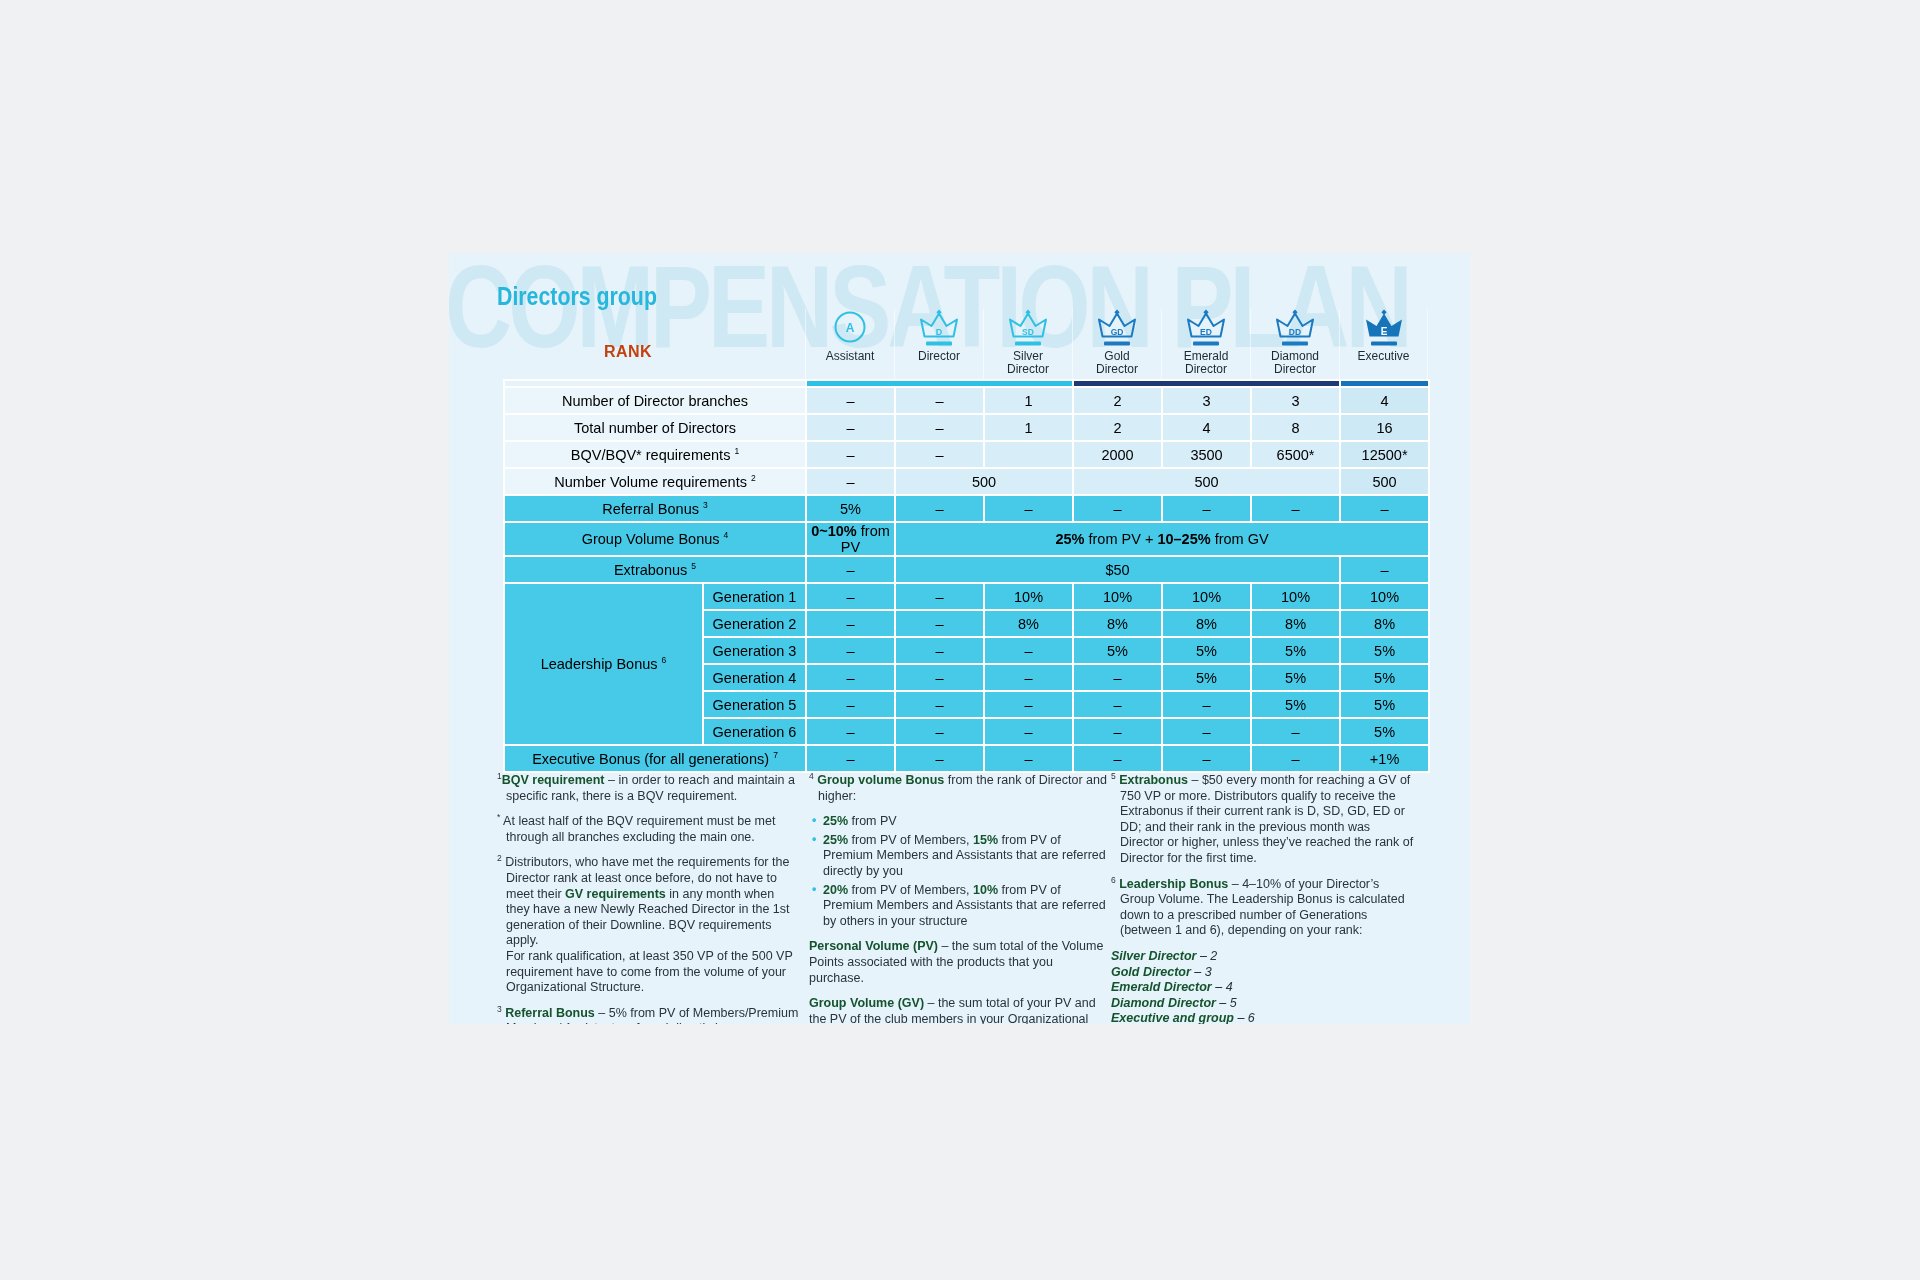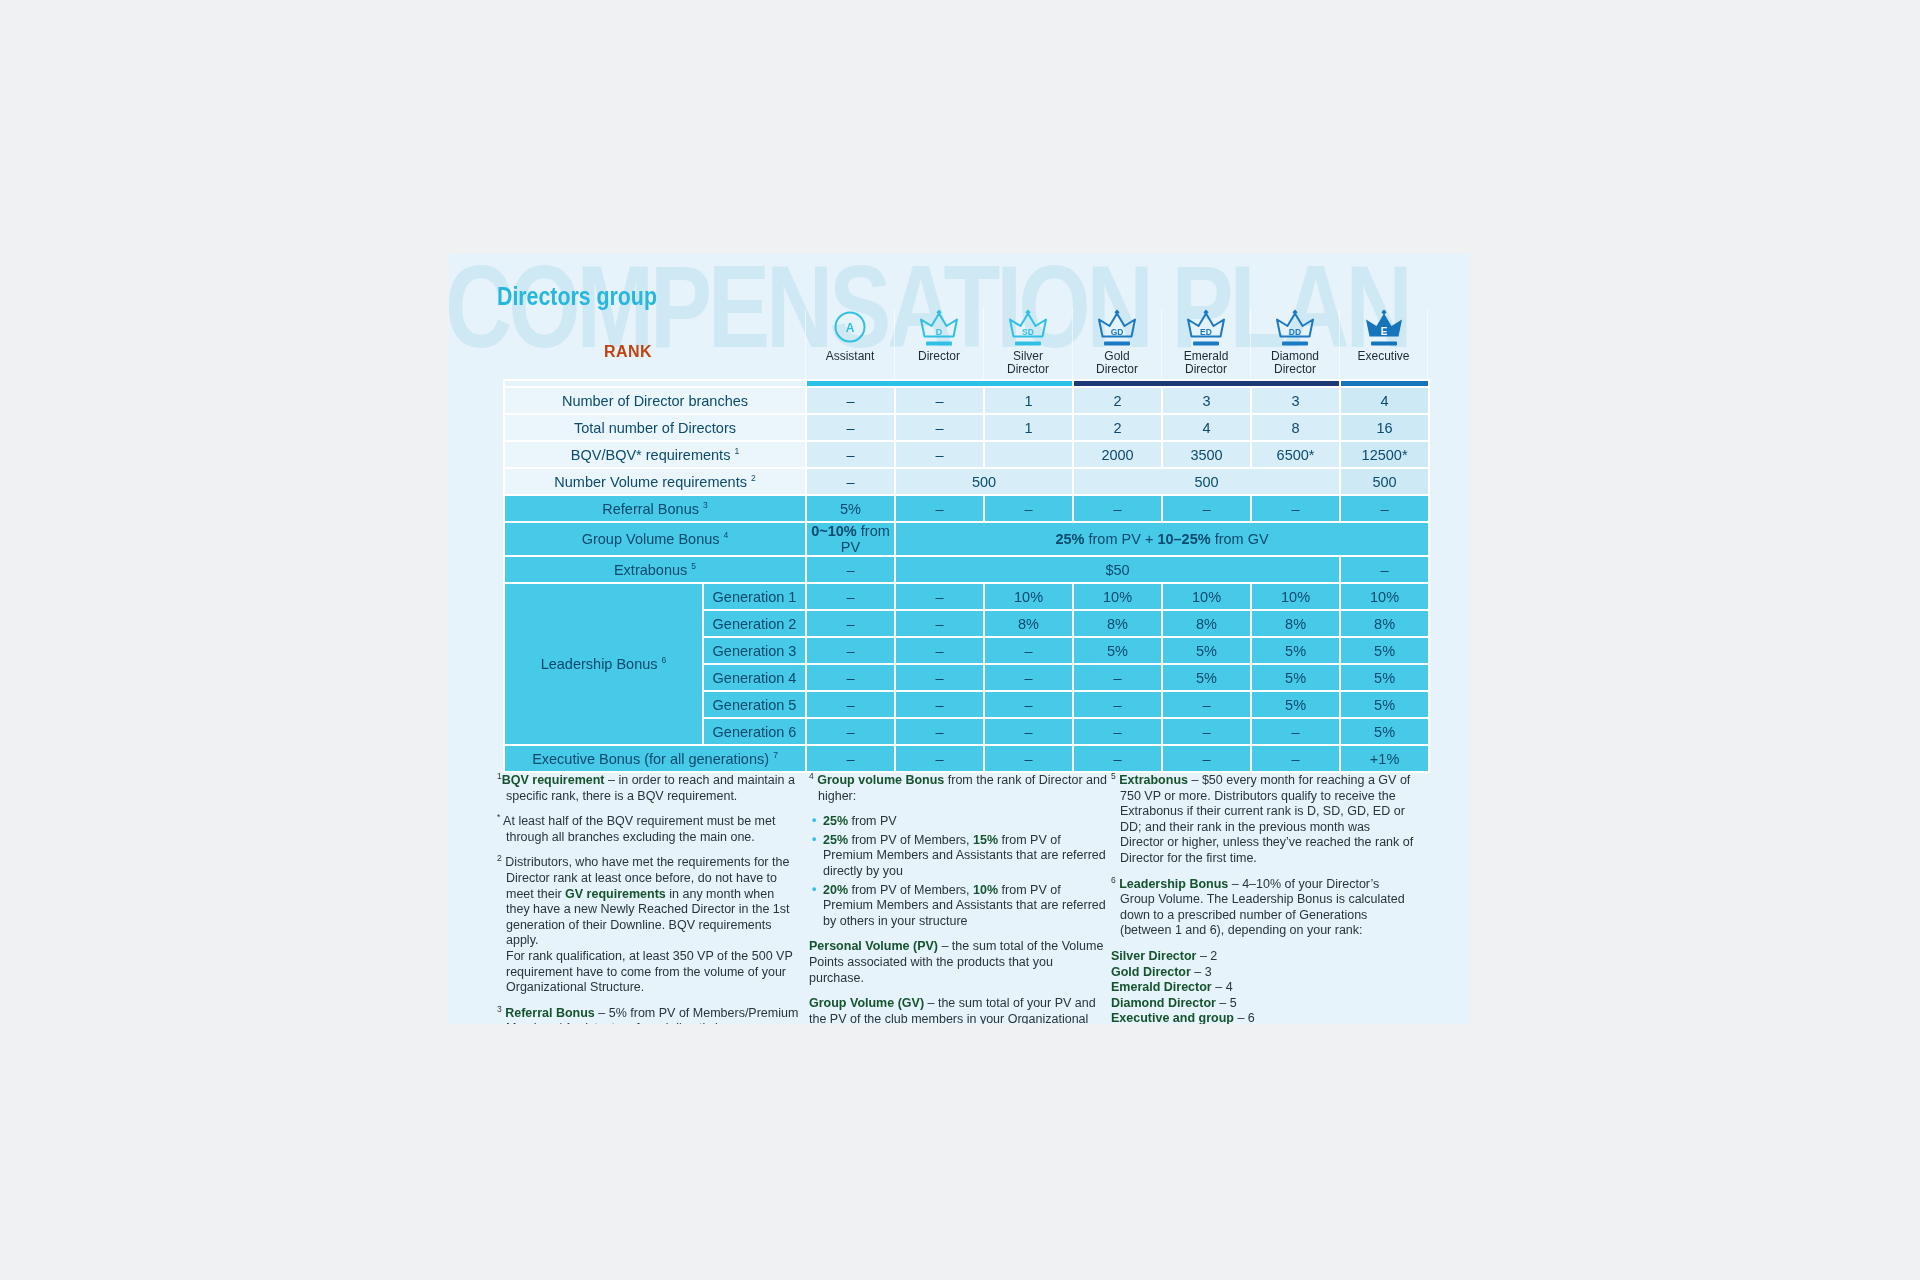--- a/index.html
+++ b/index.html
@@ -42,21 +42,21 @@
   }
   .icon-cyan{stroke:#2fc0e4;}
   .fill-cyan{fill:#2fc0e4;}
   .icon-blue{stroke:#1b7ac2;}
   .fill-blue{fill:#1b7ac2;}
   .fill-exec{fill:#1574ba;}
   
   table.comp{
     position:absolute;left:54px;top:126px;width:925px;
     border-collapse:collapse;table-layout:fixed;
-    font-size:14.5px;color:#0c4a6e;
+    font-size:14.5px;color:#000000;
   }
   table.comp td{border:2px solid #ffffff;height:25px;text-align:center;padding:0;overflow:hidden;}
   td.lbl{text-align:left;padding-left:11px;}
   td.lb{background:#eaf6fb;}
   td.lt{background:#d7edf8;}
   td.lte{background:#cde9f6;}
   td.tq{background:#47c9e8;}
   td.genl{text-align:right;padding-right:13px;}
   tr.bar td{height:5px;}
   td.bc{background:#2cc1e6;}
@@ -71,21 +71,21 @@
   .fn-1{width:302px;margin-right:10px;}
   .fn-2{width:302px;}
   .fn-3{width:306px;}
   .fn p{margin:0 0 10px 0;}
   .fn p.hang{padding-left:9px;text-indent:-9px;}
   .fn p.tight{margin-bottom:0;}
   .fn p.cont{padding-left:9px;}
   .fn p.bullet{position:relative;padding-left:14px;margin-bottom:3px;}
   .fn p.bullet.last{margin-bottom:10px;}
   .fn p.bullet::before{content:"•";position:absolute;left:3px;top:-1px;color:#2fc0e4;font-weight:bold;}
-  .fn p.rankline{margin:0;}
+  .fn p.rankline{margin:0;font-style:italic;}
   .fn .b{color:#14532d;}
 </style>
 </head>
 <body>
 
 <div class="card">
 
   <div class="watermark">COMPENSATION PLAN</div>
   <div class="title">Directors group</div>
 

